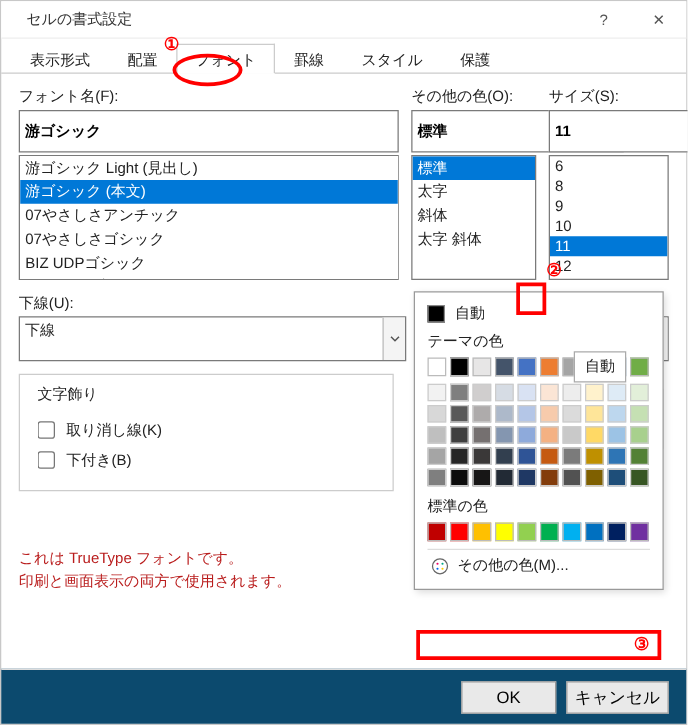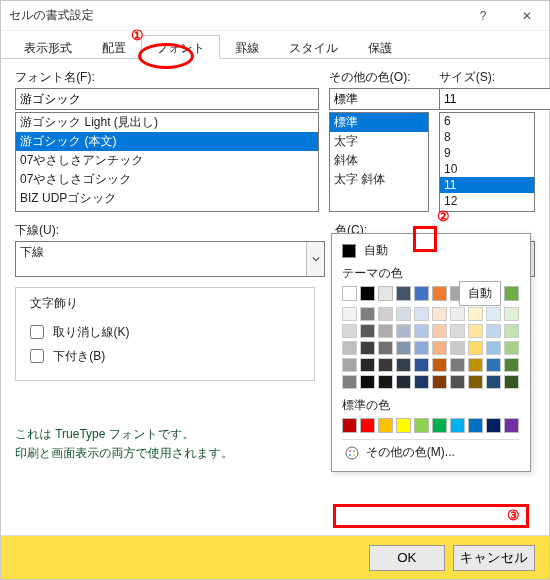--- a/index.html
+++ b/index.html
@@ -1,50 +1,50 @@
 <!DOCTYPE html>
 <html><head>
 <meta charset="utf-8">
 <style>
   * { box-sizing: border-box; font-family: "Yu Gothic UI", "Meiryo", sans-serif; }
   body { margin: 0; background: #fff; font-size: 12px; color: #222; }
   .window { width: 550px; height: 580px; border: 1px solid #c8c8c8; position: relative; }
-  .titlebar { height: 30px; display: flex; align-items: center; justify-content: space-between; padding: 0 0 0 8px; background: #fff; border-bottom: 1px solid #eee; }
+  .titlebar { height: 30px; display: flex; align-items: center; justify-content: space-between; padding: 0 0 0 20px; background: #fff; border-bottom: 1px solid #eee; }
   .titlebar-title { font-size: 12px; color: #333; }
   .titlebar-btns { display: flex; }
   .titlebar-btns div { width: 44px; height: 30px; display: flex; align-items: center; justify-content: center; color: #555; }
   .tabs { display: flex; padding: 4px 8px 0 8px; border-bottom: 1px solid #ccc; height: 28px; position: relative; }
   .tab { padding: 4px 14px 4px; border: 1px solid transparent; border-bottom: none; cursor: pointer; position: relative; }
   .tab.active { border: 1px solid #ccc; border-bottom: 1px solid #fff; background: #fff; margin-bottom: -1px; }
   .body { padding: 10px 14px; position: relative; height: calc(100% - 30px - 28px - 44px); }
   .row1 { display: flex; gap: 10px; }
   .col-fontname { flex: 1 1 auto; }
   .col-style { width: 100px; }
   .col-size { width: 96px; }
   .lbl { margin-bottom: 2px; }
   .combo { display: flex; }
-  .combo input { flex: 1; height: 22px; border: 1px solid #7a7a7a; padding: 4px 4px; font-size: 12px; }
+  .combo input { flex: 1; height: 22px; border: 1px solid #7a7a7a; padding: 16px 4px; font-size: 12px; font-weight: bold; }
   .listbox { border: 1px solid #7a7a7a; height: 100px; overflow-y: scroll; background: #fff; margin-top: 2px; }
   .listbox.small { height: 100px; }
   .listbox .item { padding: 1px 4px; white-space: nowrap; cursor: default; }
   .listbox .item.selected { background: #0078d7; color: #fff; }
   .row2 { display: flex; gap: 10px; margin-top: 10px; }
   .col-underline { flex: 1 1 auto; }
   .col-color { width: 200px; }
   .dropdown { display: flex; height: 36px; border: 1px solid #7a7a7a; position: relative; background: #fff; }
   .dropdown .dd-value { flex: 1; padding: 2px 4px; }
   .dropdown .dd-btn { width: 18px; border-left: 1px solid #bbb; display: flex; align-items: center; justify-content: center; background: #f4f4f4; }
   .dd-btn svg { width: 8px; height: 8px; }
   .color-swatch { flex: 1; background: #000; margin: 2px; }
   .fieldset { border: 1px solid #ccc; padding: 8px 10px 10px; margin-top: 10px; width: 300px; }
   .fieldset .legend { margin: -16px 0 6px 0; background: #fff; display: inline-block; padding: 0 4px; }
   .chk { display: flex; align-items: center; gap: 6px; margin: 4px 0; }
   .chk input { width: 14px; height: 14px; }
-  .truetype { margin-top: 44px; font-size: 12px; color: #14532d; line-height: 1.6; width: 300px; }
-  .footer { position: absolute; bottom: 0; right: 0; left: 0; height: 44px; display: flex; justify-content: flex-end; align-items: center; gap: 8px; padding: 0 14px; background: #fde047; border-top: 1px solid #ddd; }
+  .truetype { margin-top: 44px; font-size: 12px; color: #b91c1c; line-height: 1.6; width: 300px; }
+  .footer { position: absolute; bottom: 0; right: 0; left: 0; height: 44px; display: flex; justify-content: flex-end; align-items: center; gap: 8px; padding: 0 14px; background: #0c4a6e; border-top: 1px solid #ddd; }
   .btn { min-width: 76px; height: 26px; border: 1px solid #999; background: #e9e9e9; cursor: pointer; }
   
   .color-popup { position: absolute; top: 232px; left: 330px; width: 200px; border: 1px solid #999; background: #fff; box-shadow: 2px 2px 6px rgba(0,0,0,0.15); padding: 8px 10px 6px; z-index: 20; }
   .cp-row { display: flex; align-items: center; gap: 8px; margin-bottom: 6px; }
   .cp-swatch { width: 14px; height: 14px; border: 1px solid #888; }
   .cp-heading { margin: 6px 0 4px; }
   .cp-grid { display: grid; grid-template-columns: repeat(10, 15px); gap: 3px; margin-bottom: 6px; }
   .cp-grid .cell { width: 15px; height: 15px; border: 1px solid #bbb; }
   .cp-shade-grid { display: grid; grid-template-columns: repeat(10, 15px); grid-auto-rows: 14px; gap: 3px 3px; margin-bottom: 8px; }
   .cp-shade-grid .cell { width: 15px; height: 14px; border: 1px solid #ccc; }

